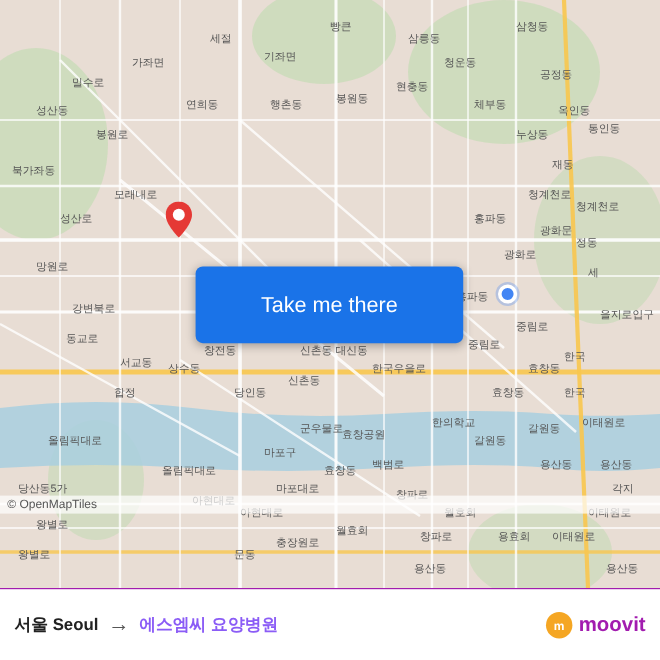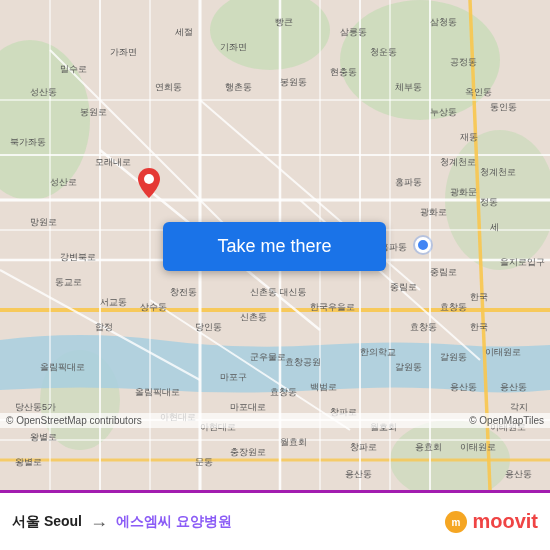--- a/index.html
+++ b/index.html
@@ -19,21 +19,21 @@
     }
     #map-svg {
       width: 100%;
       height: 100%;
     }
     #tooltip-button {
       position: absolute;
       top: 222px;
       left: 163px;
       width: 223px;
-      height: 49px;
+      height: 64px;
       background-color: #1a73e8;
       color: white;
       border: none;
       border-radius: 6px;
       font-size: 18px;
       font-weight: 500;
       cursor: pointer;
       display: flex;
       align-items: center;
       justify-content: center;
@@ -57,21 +57,21 @@
       border: 3px solid white;
       box-shadow: 0 0 0 2px rgba(66,133,244,0.3);
     }
     #bottom-bar {
       width: 550px;
       height: 60px;
       background: white;
       display: flex;
       align-items: center;
       padding: 0 12px;
-      border-top: 3px solid #a21caf;
+      border-top: 1px solid #a21caf;
       gap: 8px;
     }
     #attribution {
       position: absolute;
       bottom: 62px;
       left: 0;
       right: 0;
       background: rgba(255,255,255,0.7);
       font-size: 10px;
       color: #555;
@@ -93,23 +93,23 @@
       font-weight: bold;
       color: #8b5cf6;
     }
     #moovit-logo {
       margin-left: auto;
       display: flex;
       align-items: center;
       gap: 4px;
     }
     #moovit-text {
-      font-size: 20px;
+      font-size: 17px;
       font-weight: bold;
-      color: #ef4444;
+      color: #a21caf;
     }
     .label { font-size: 9px; fill: #555; font-family: Arial, sans-serif; }
   </style>
 </head>
 <body>
 
 <div id="map-container">
   <svg id="map-svg" viewBox="0 0 550 490" xmlns="http://www.w3.org/2000/svg">
 
     <rect width="550" height="490" fill="#e8ddd4"></rect>
@@ -243,21 +243,20 @@
   </div>
 
   
   <div id="blue-dot"></div>
 
   
   <button id="tooltip-button">Take me there</button>
 
   
   <div id="attribution">
-    <span>© OpenStreetMap contributors</span>
     <span>© OpenMapTiles</span>
   </div>
 </div>
 
 <div id="bottom-bar">
   <span id="bottom-from">서울 Seoul</span>
   <span id="bottom-arrow">→</span>
   <span id="bottom-to">에스엠씨 요양병원</span>
   <div id="moovit-logo">
     <svg width="24" height="24" viewBox="0 0 24 24">

